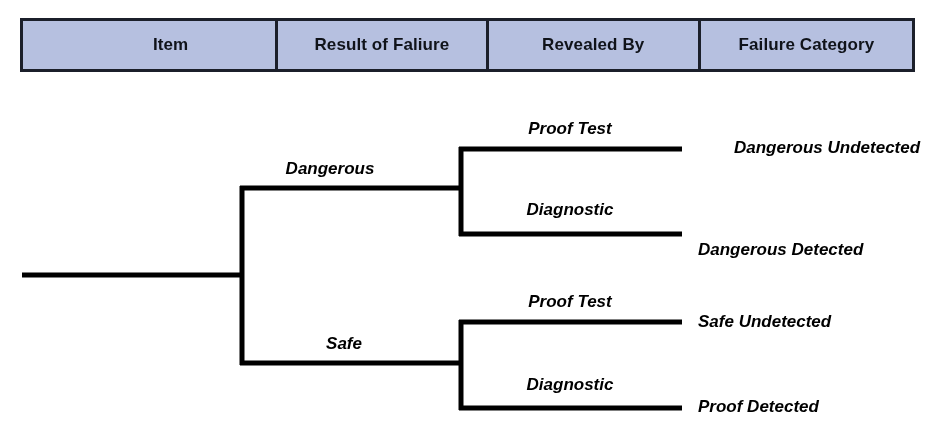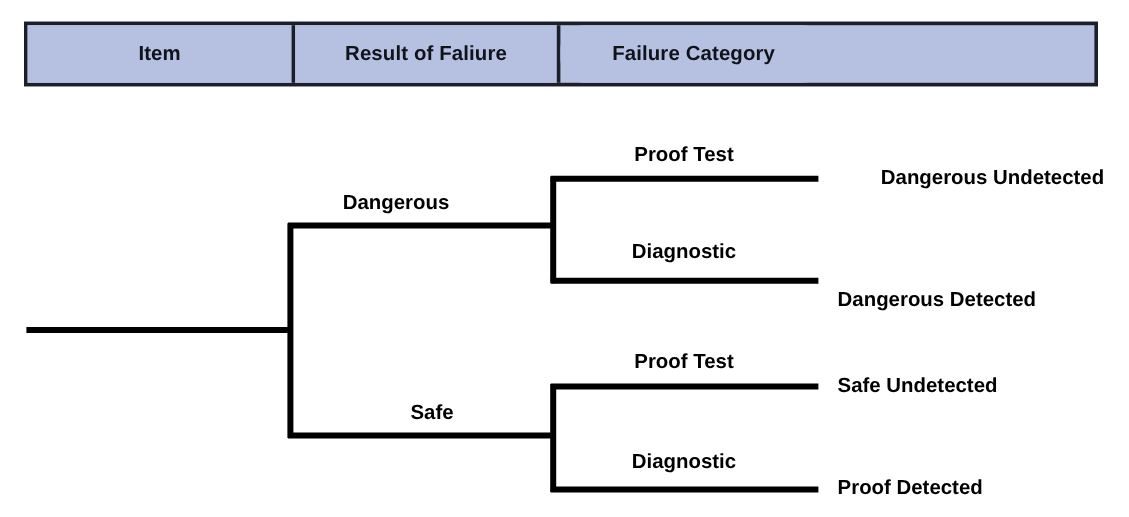--- a/index.html
+++ b/index.html
@@ -35,21 +35,21 @@
     justify-content: center;
     background: #b6c0e0;
     border-right: 3px solid #1b1f2a;
     color: #10131a;
     font-size: 17px;
     font-weight: bold;
     letter-spacing: 0.1px;
     white-space: nowrap;
   }
   .th-cell:last-child { border-right: none; }
-  .th-c0 { width: 223px; }
+  .th-c0 { width: 223px; margin-left: 43px; }
   .th-c1 { width: 221px; }
   .th-c2 { width: 223px; }
   .th-c3 { width: 222px; border-radius: 20px; }
 
   
   #tree {
     position: absolute;
     left: 0;
     top: 0;
     width: 941px;
@@ -58,33 +58,37 @@
   }
   #tree line { stroke: #000000; stroke-linecap: butt; }
 
   .tree-label {
     position: absolute;
     font-size: 17px;
     font-weight: bold;
     color: #000000;
     white-space: nowrap;
     line-height: 1;
+    font-style: italic;
   }
   
   .lbl-center { transform: translateX(-50%); }
 </style>
 </head>
 <body>
 
 <div id="header-table">
   <div class="th-cell th-c0">
     <span>Item</span>
   </div>
   <div class="th-cell th-c1">
     <span>Result of Faliure</span>
+  </div>
+  <div class="th-cell th-c2">
+    <span>Revealed By</span>
   </div>
   <div class="th-cell th-c3">
     <span>Failure Category</span>
   </div>
 </div>
 
 <svg id="tree" viewBox="0 0 941 431">
 
   <line x1="22" y1="275" x2="242" y2="275" stroke-width="5"></line>
 
@@ -101,21 +105,21 @@
   <line x1="459" y1="234" x2="682" y2="234" stroke-width="5"></line>
 
   <line x1="461" y1="320" x2="461" y2="410" stroke-width="5"></line>
 
   <line x1="459" y1="322" x2="682" y2="322" stroke-width="5"></line>
 
   <line x1="459" y1="408" x2="682" y2="408" stroke-width="5"></line>
 </svg>
 
 <div class="tree-label lbl-center" style="left:330px; top:160px;">Dangerous</div>
-<div class="tree-label lbl-center" style="left:360px; top:335px;">Safe</div>
+<div class="tree-label lbl-center" style="left:344px; top:335px;">Safe</div>
 
 <div class="tree-label lbl-center" style="left:570px; top:120px;">Proof Test</div>
 <div class="tree-label lbl-center" style="left:570px; top:201px;">Diagnostic</div>
 <div class="tree-label lbl-center" style="left:570px; top:293px;">Proof Test</div>
 <div class="tree-label lbl-center" style="left:570px; top:376px;">Diagnostic</div>
 
 <div class="tree-label" style="left:698px; top:139px;margin-left:36px;">Dangerous Undetected</div>
 <div class="tree-label" style="left:698px; top:241px;">Dangerous Detected</div>
 <div class="tree-label" style="left:698px; top:313px;">Safe Undetected</div>
 <div class="tree-label" style="left:698px; top:398px;">Proof Detected</div>

